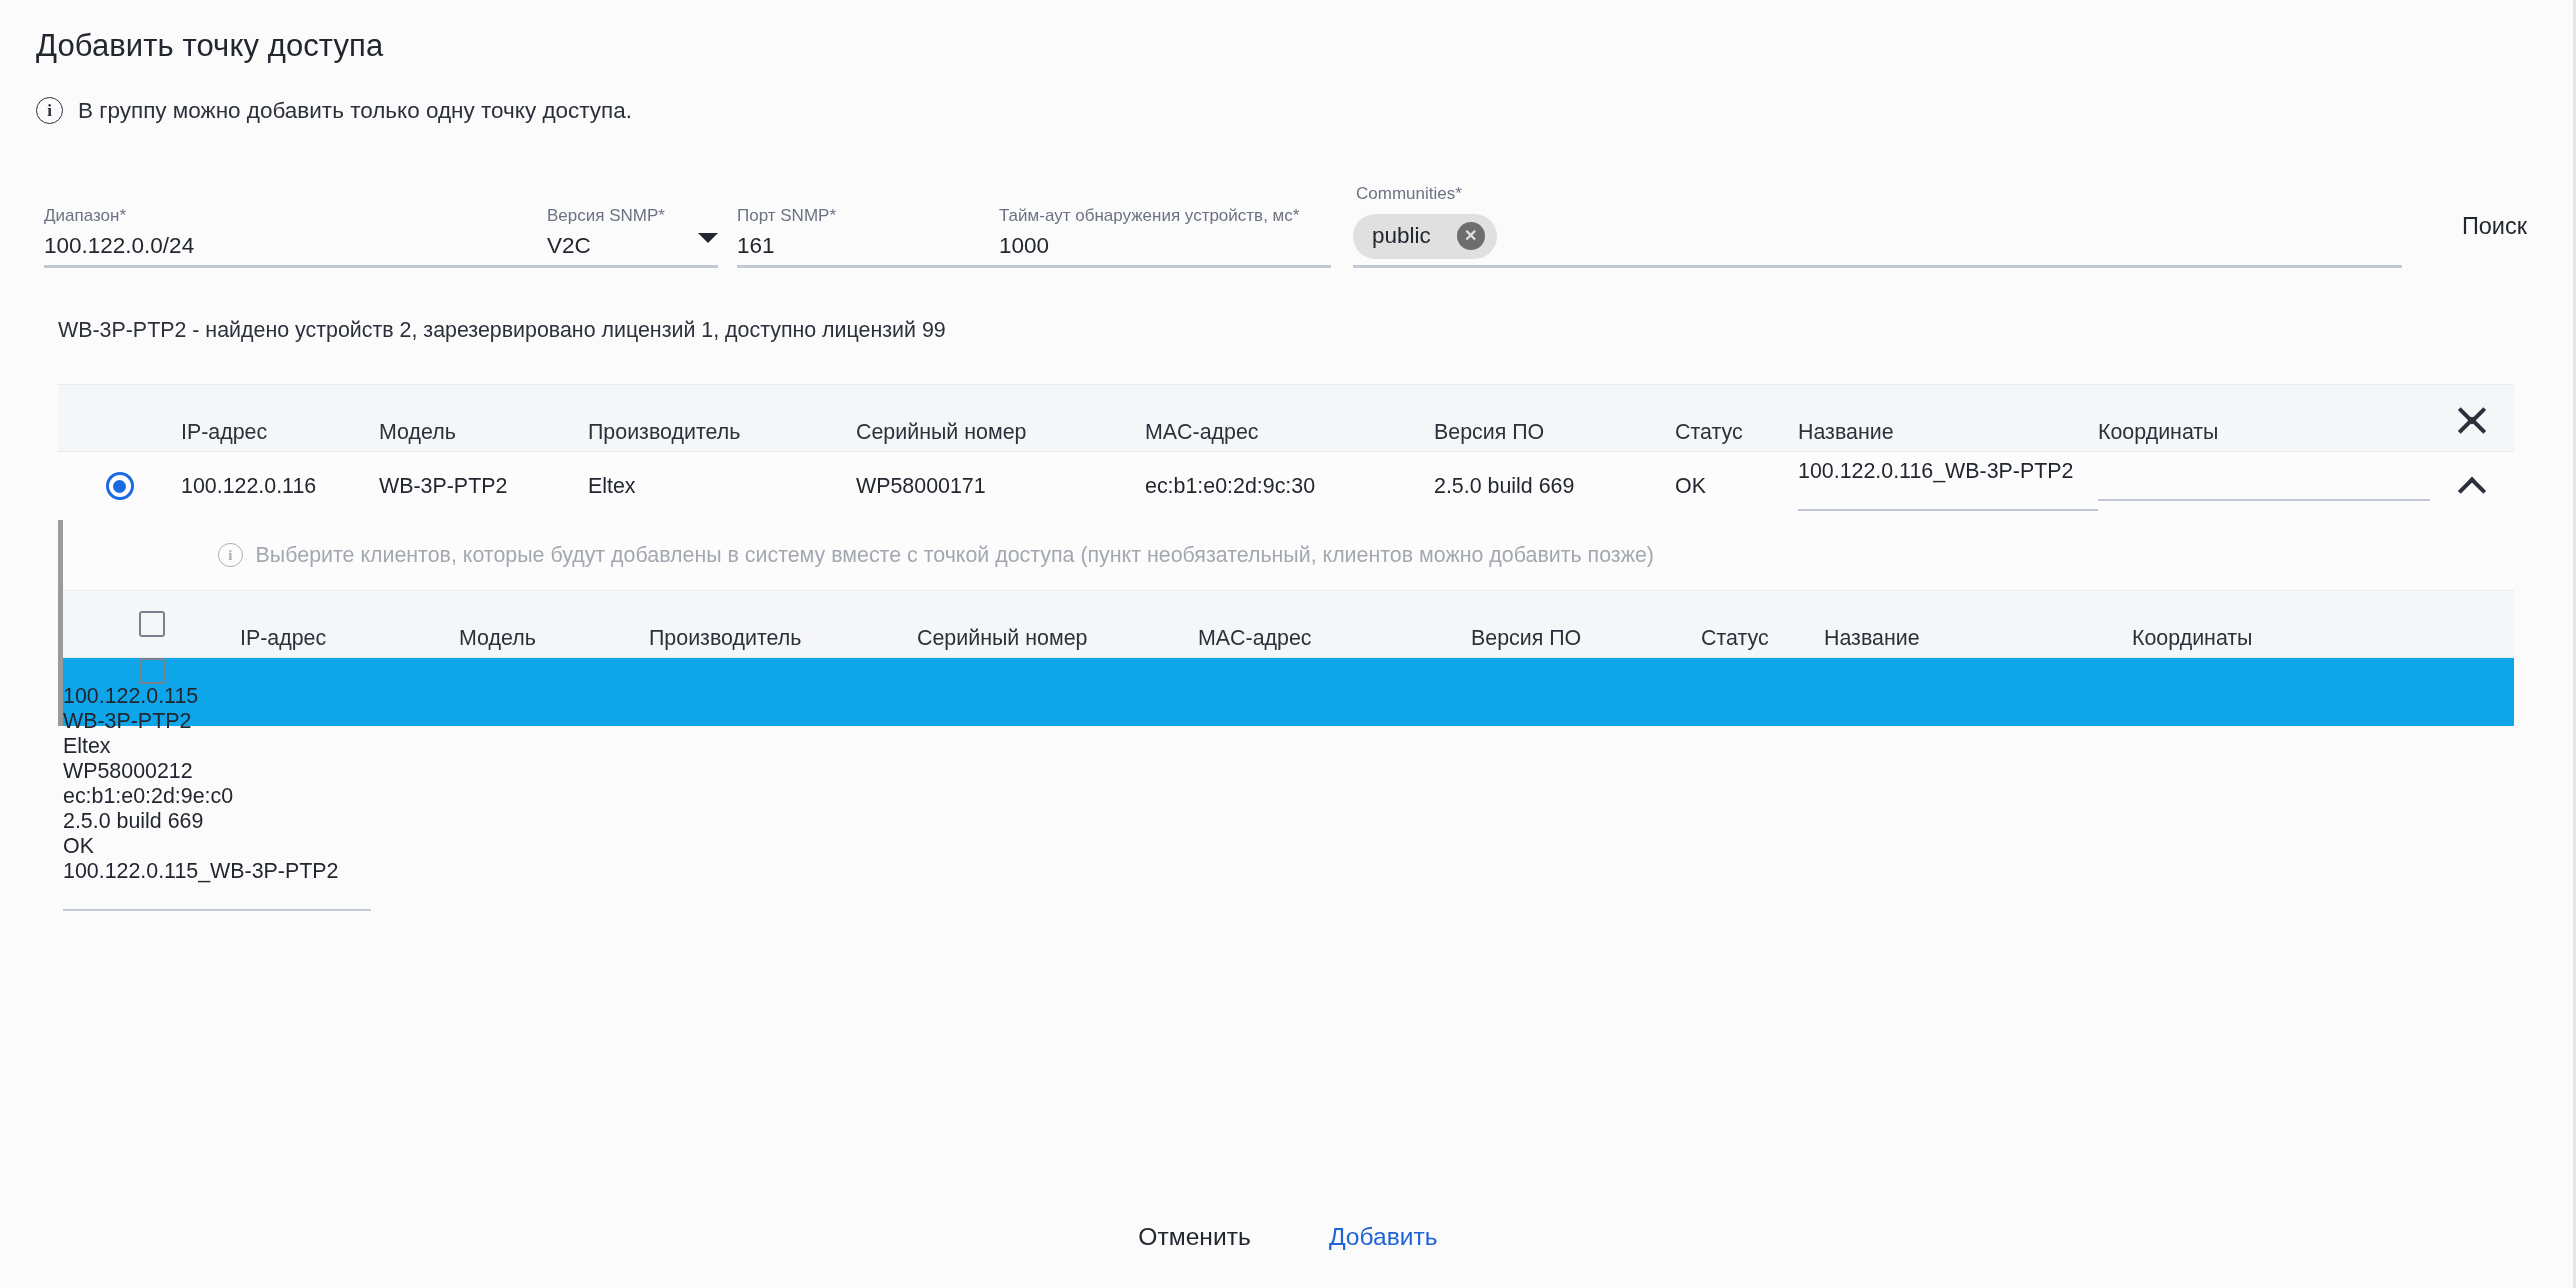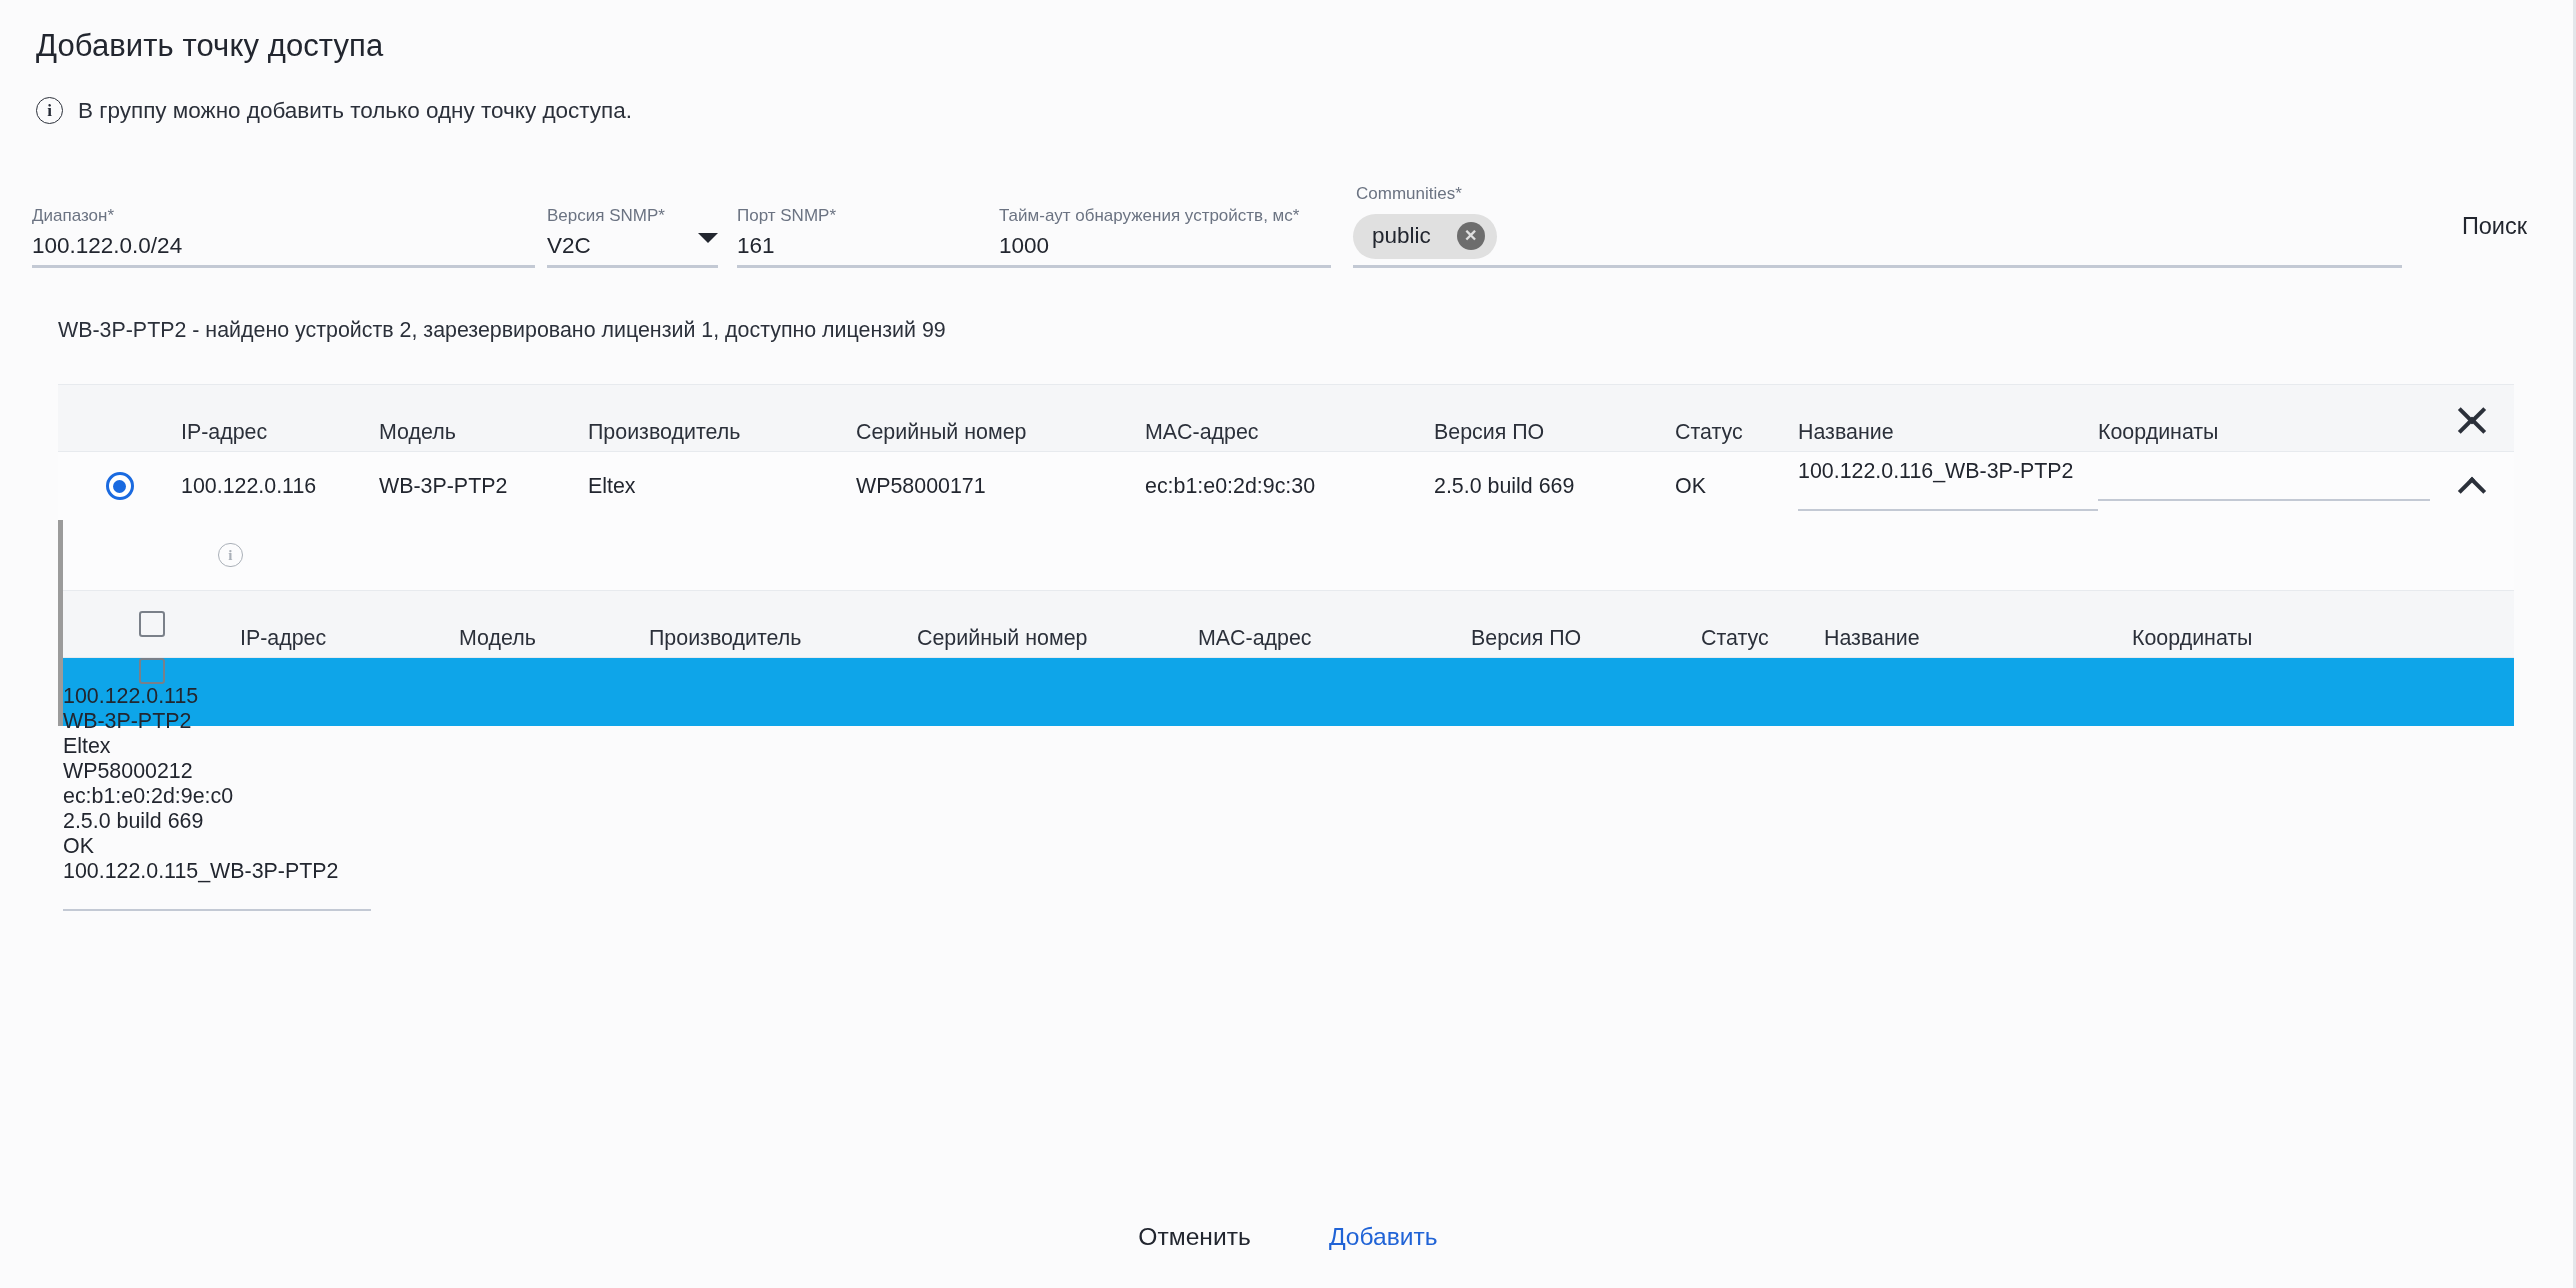--- a/index.html
+++ b/index.html
@@ -87,21 +87,21 @@
     padding-bottom: 6.4px;
     padding-top: 7.5px;
     white-space: nowrap;
   }
   .field-underline {
     height: 2.7px;
     background: #c3c9d4;
     width: 100%;
   }
 
-  .f-range  { left: 32px;   width: 503px; }
+  .f-range  { left: 44px;   width: 503px; }
   .f-ver    { left: 547px; width: 171px; }
   .f-port   { left: 737px; width: 289px; }
   .f-tmo    { left: 999px; width: 332px; }
   .f-comm   { left: 1353px; width: 1049px; }
 
   .select-wrap {
     display: flex;
     justify-content: space-between;
   }
   .caret {
@@ -449,20 +449,21 @@
       </div>
       <div class="c-exp">
         <span class="chev"></span>
       </div>
     </div>
 
     <div class="nested">
 
       <div class="nested-notice">
         <span class="info-circle muted">i</span>
+        <span class="nested-notice-text">Выберите клиентов, которые будут добавлены в систему вместе с точкой доступа (пункт необязательный, клиентов можно добавить позже)</span>
       </div>
 
       <div class="nested-thead">
         <div class="n-sel">
           <span class="checkbox"></span>
         </div>
         <div class="th n-ip">IP-адрес</div>
         <div class="th n-model">Модель</div>
         <div class="th n-vend">Производитель</div>
         <div class="th n-sn">Серийный номер</div>

